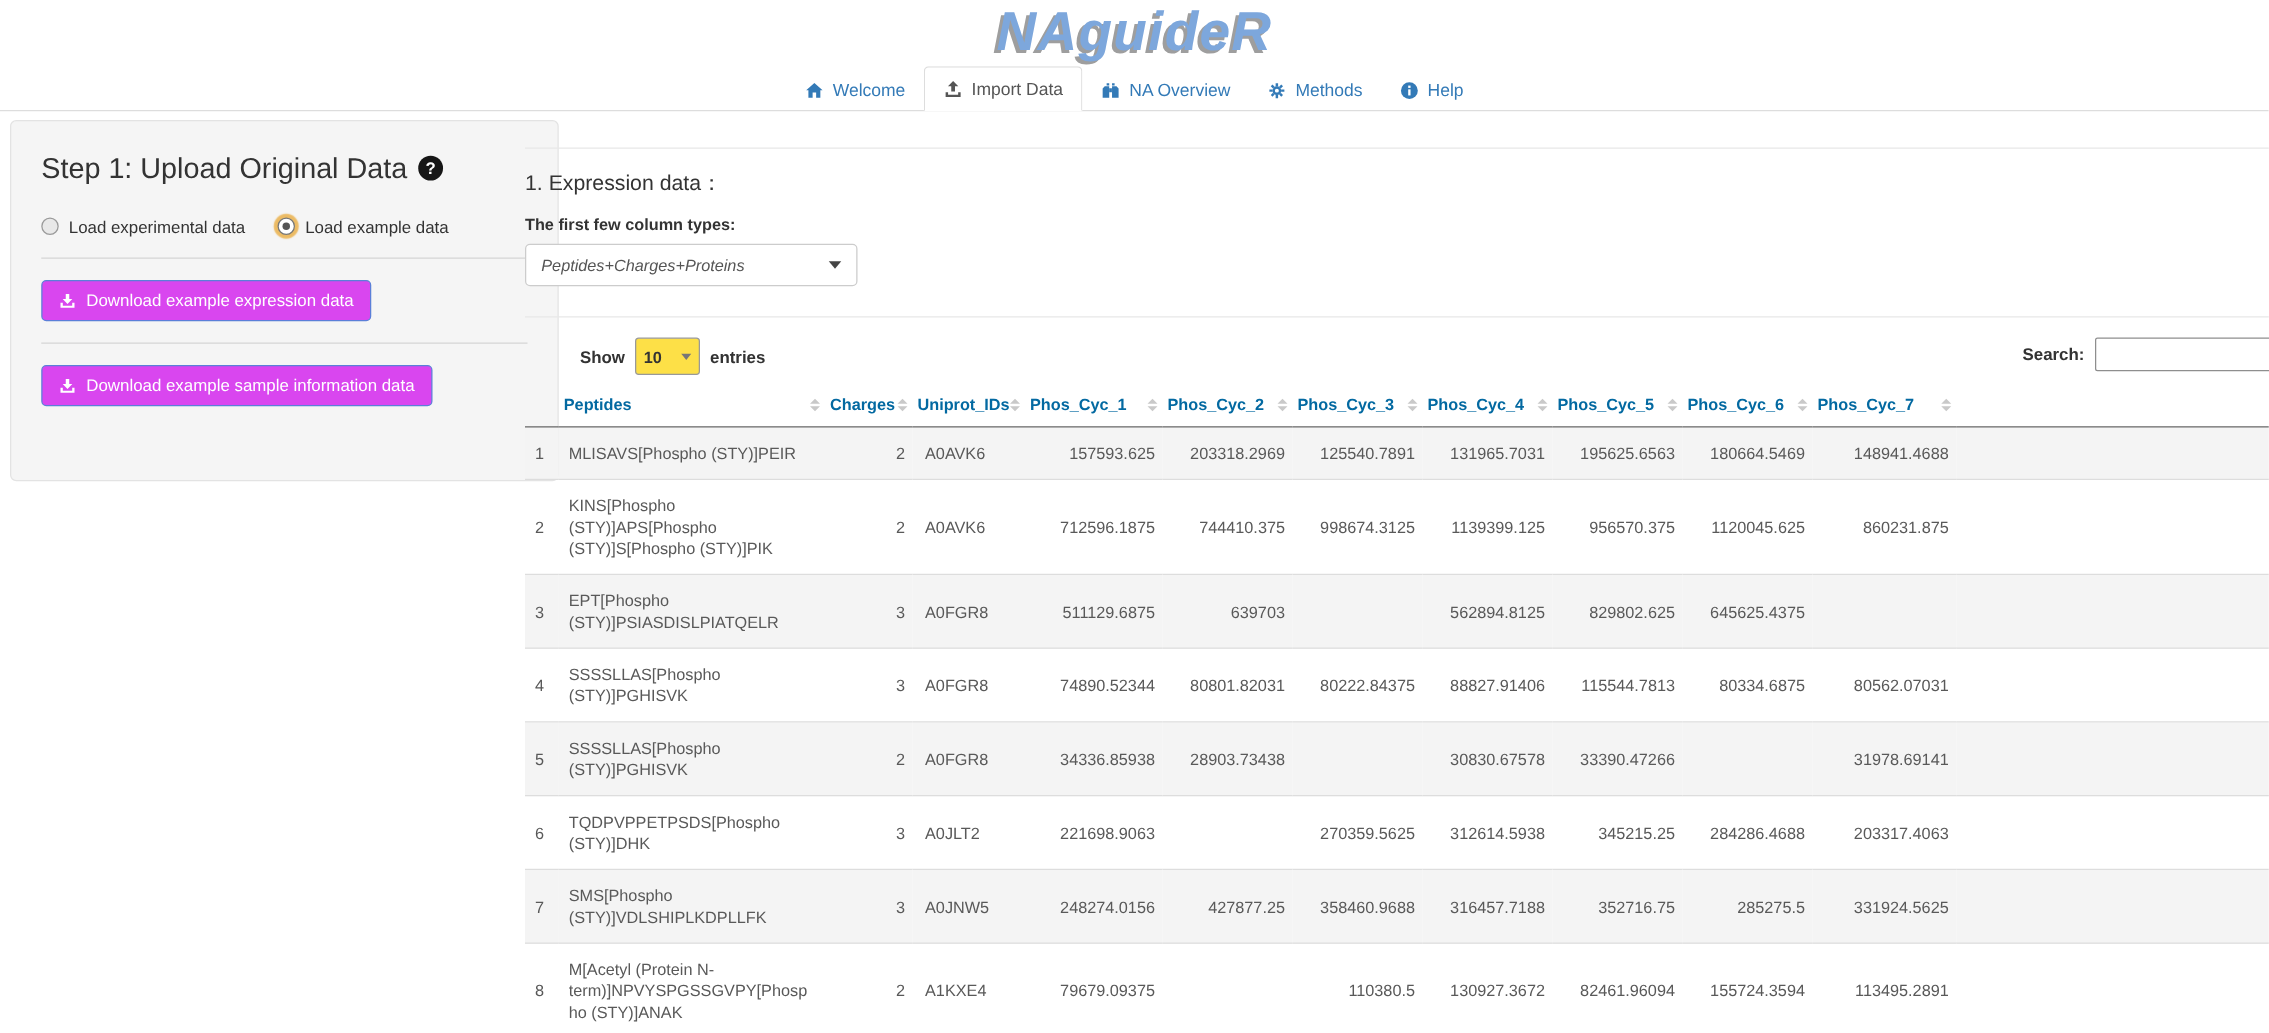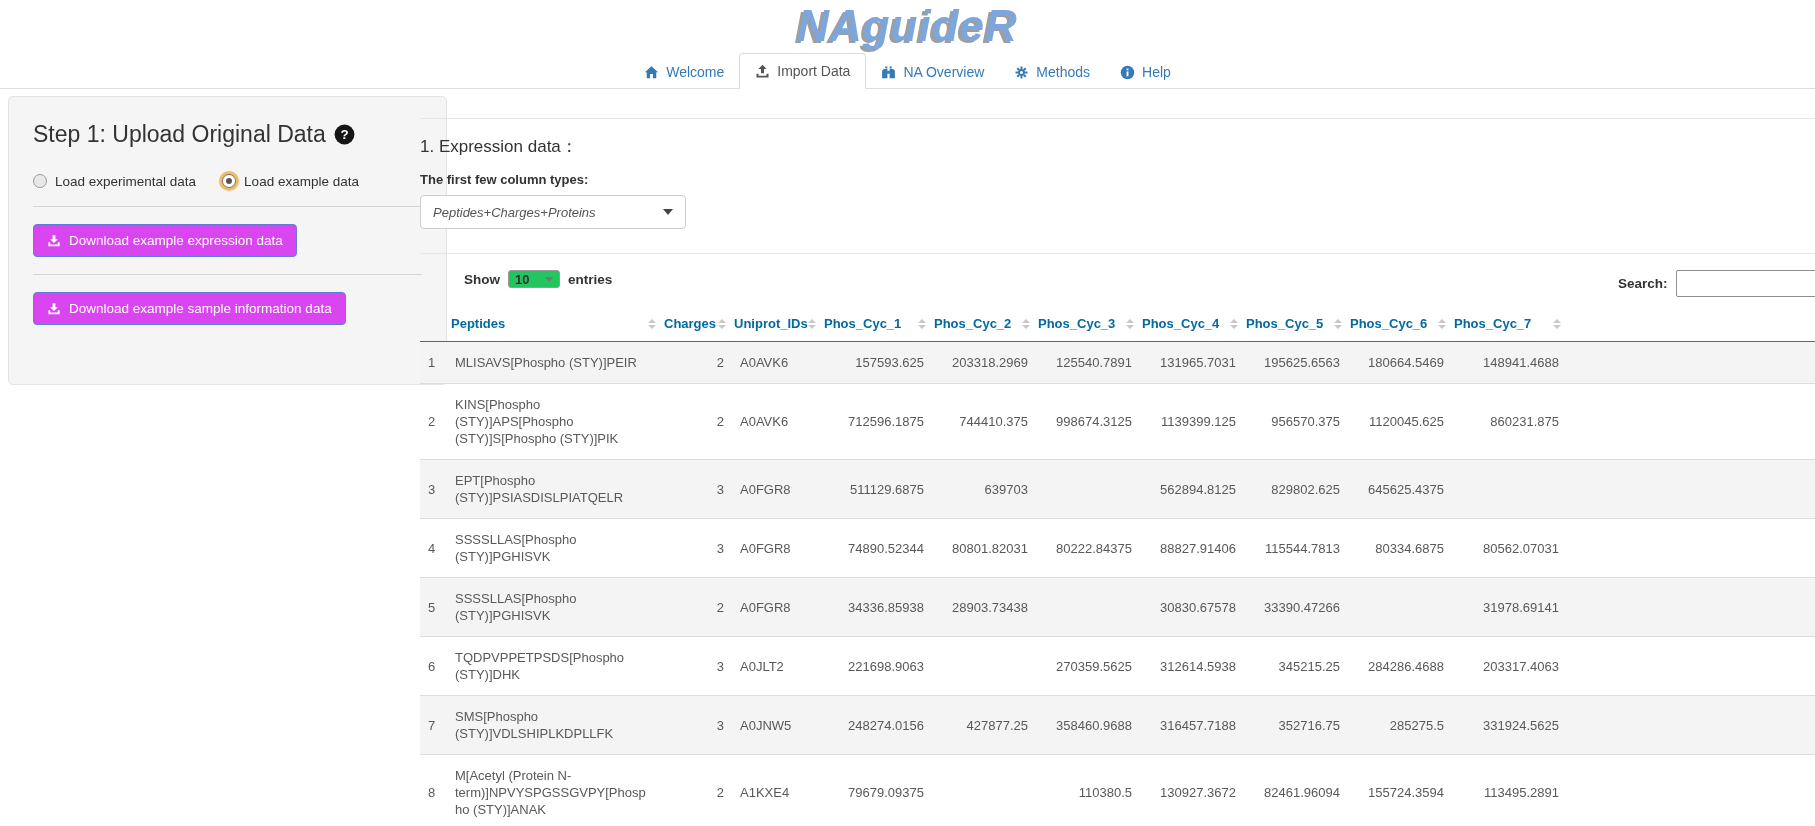--- a/index.html
+++ b/index.html
@@ -48,21 +48,21 @@
   .select-box { width:266px; height:34px; border:1px solid #ccc; border-radius:4px; background:#fff;
                 display:flex; align-items:center; justify-content:space-between;
                 padding:0 12px; font-size:13px; color:#555; cursor:pointer;font-style:italic; }
   .caret-dn { width:0; height:0; border-left:5px solid transparent; border-right:5px solid transparent;
               border-top:6px solid #444; }
   .hr2 { margin:24px 0 0 0; }
 
   .dt-controls { position:relative; height:42px; margin-top:10px; }
   .length { position:absolute; left:0; top:6px; display:flex; align-items:center; gap:8px;
             font-size:13.5px; font-weight:bold; color:#333;margin-left:44px; }
-  .mini-select { width:52px; height:18px; border:1px solid #999; border-radius:3px; background:#22c55e;
+  .mini-select { width:52px; height:30px; border:1px solid #999; border-radius:3px; background:#fde047;
                  display:flex; align-items:center; justify-content:space-between; padding:0 6px;
                  font-size:13px; font-weight:bold; color:#333; cursor:pointer; }
   .mini-caret { width:0; height:0; border-left:4px solid transparent; border-right:4px solid transparent;
                 border-top:5px solid #777; }
   .search { position:absolute; left:1198px; top:6px; display:flex; align-items:center; gap:8px;
             font-size:13.5px; font-weight:bold; color:#333; white-space:nowrap; }
   .search input { width:230px; height:27px; border:1px solid #8e8e8e; border-radius:2px;
                   font-size:13px; padding:0 6px; outline:none; }
 
   

